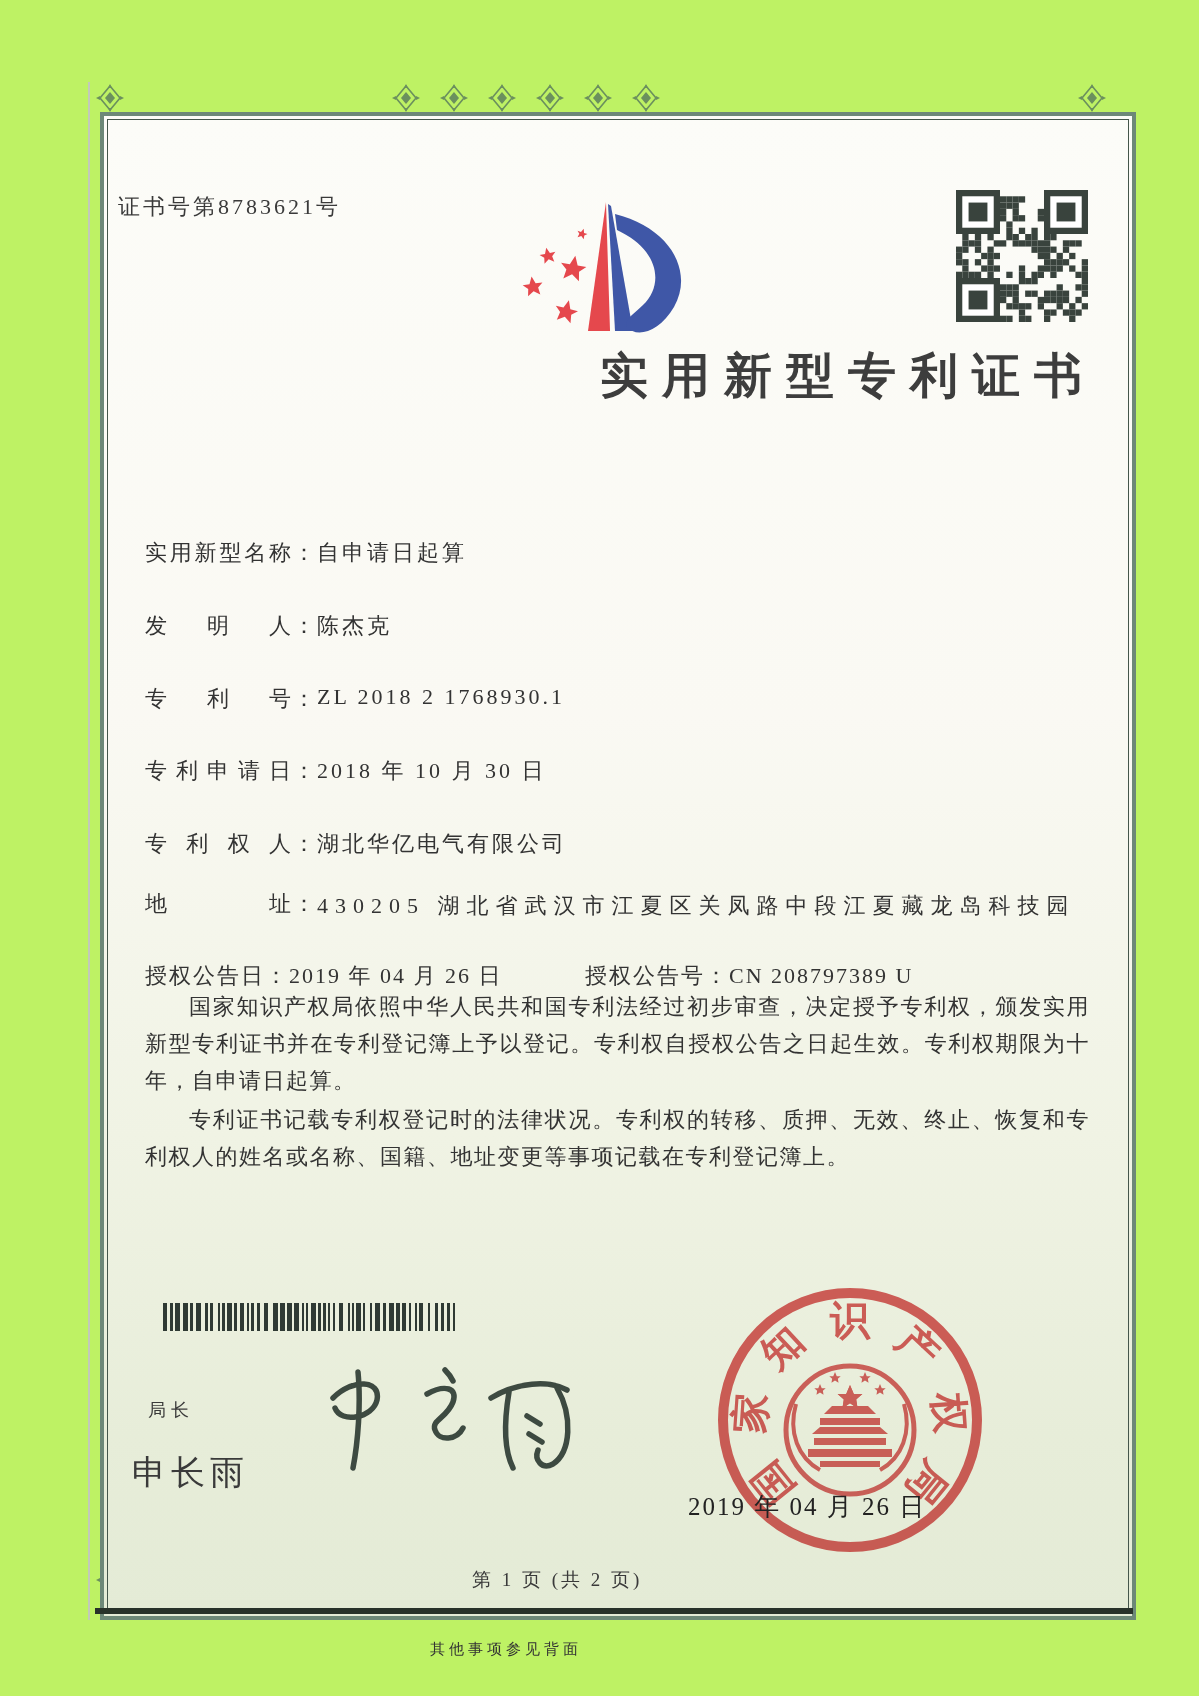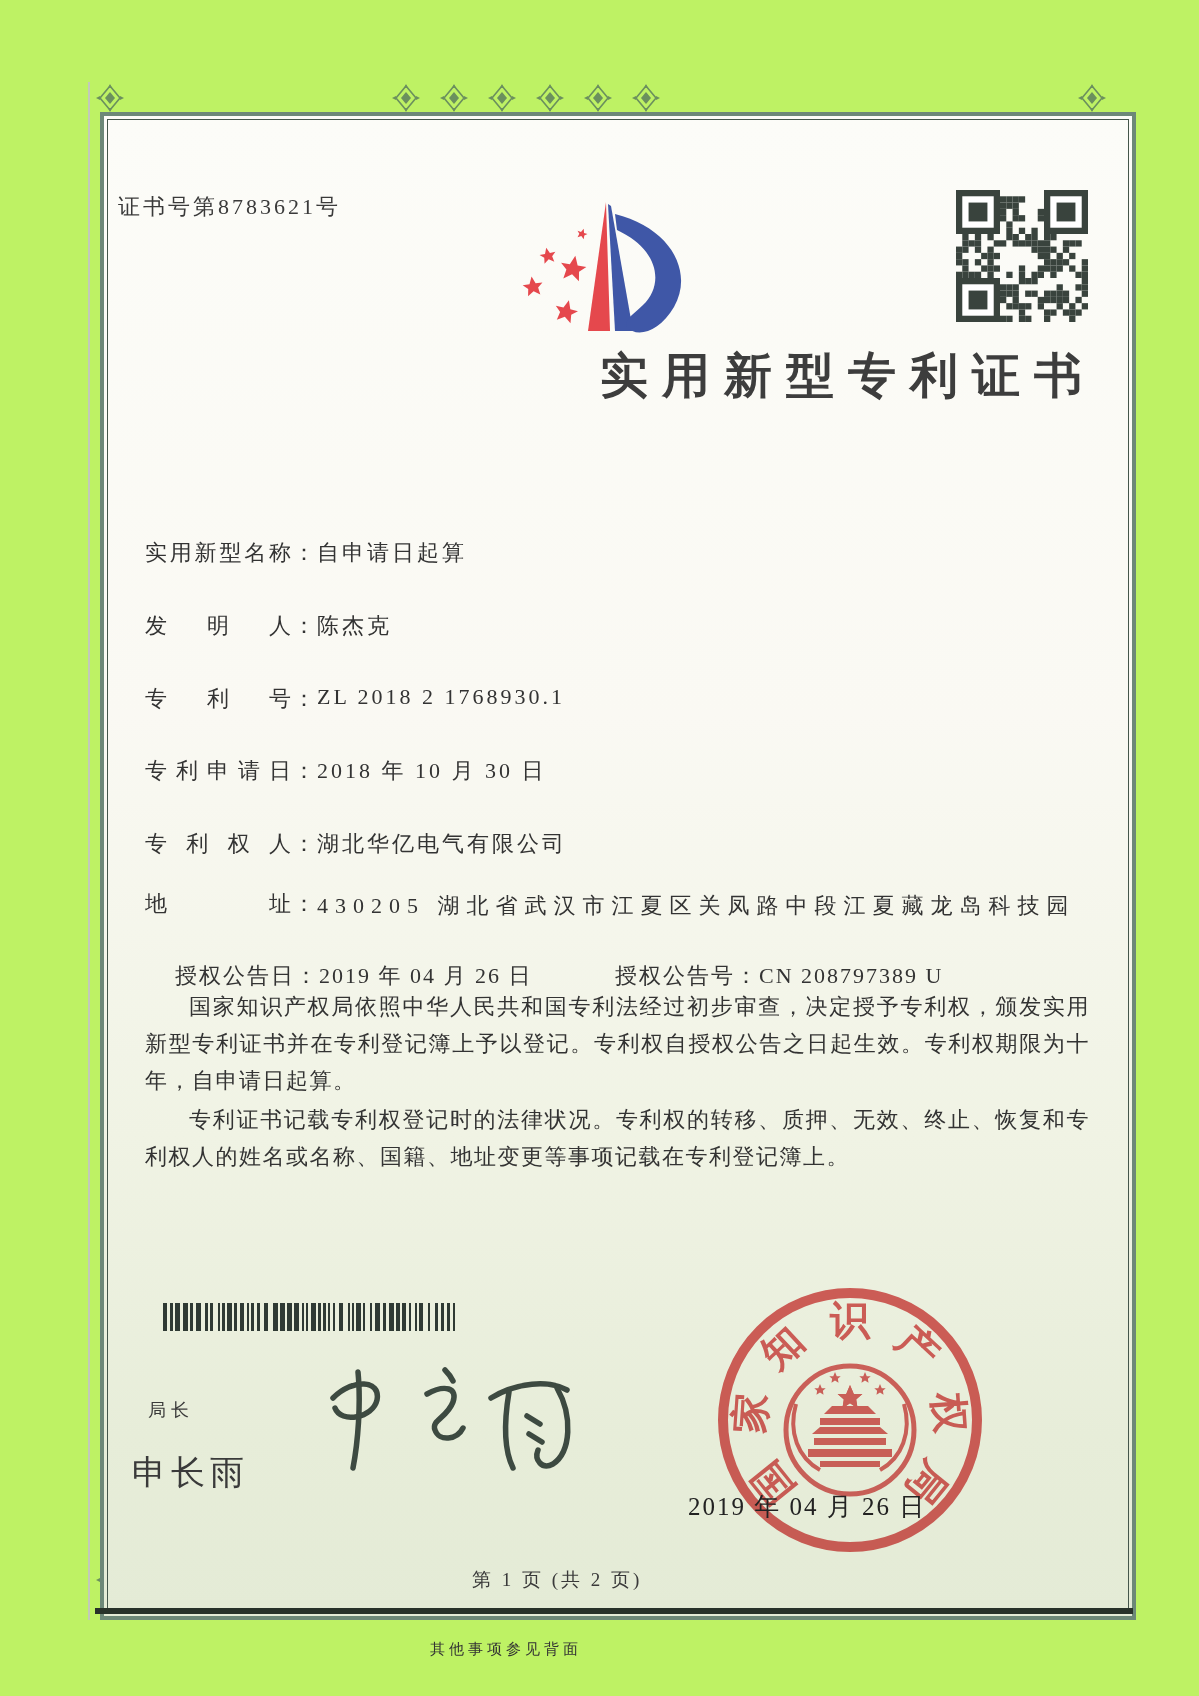--- a/index.html
+++ b/index.html
@@ -257,21 +257,21 @@
   <div class="abs row" id="row-appdate">
     <span class="flabel">专利申请日</span><span class="fcolon">：</span><span class="fvalue">2018 年 10 月 30 日</span>
   </div>
   <div class="abs row" id="row-patentee">
     <span class="flabel">专利权人</span><span class="fcolon">：</span><span class="fvalue">湖北华亿电气有限公司</span>
   </div>
   <div class="abs row" id="row-addr">
     <span class="flabel">地址</span><span class="fcolon">：</span><span class="fvalue addr-val">430205 湖北省武汉市江夏区关凤路中段江夏藏龙岛科技园</span>
   </div>
 
-  <div class="abs row" id="row-grant" style="width:960px;margin-left:30px;">
+  <div class="abs row" id="row-grant" style="width:960px;">
     <span>授权公告日</span><span>：</span><span>2019 年 04 月 26 日</span>
     <span id="grant-no-pair">
       <span>授权公告号</span><span>：</span><span>CN 208797389 U</span>
     </span>
   </div>
 
   <div class="abs para" id="para1">国家知识产权局依照中华人民共和国专利法经过初步审查，决定授予专利权，颁发实用新型专利证书并在专利登记簿上予以登记。专利权自授权公告之日起生效。专利权期限为十年，自申请日起算。</div>
   <div class="abs para" id="para2">专利证书记载专利权登记时的法律状况。专利权的转移、质押、无效、终止、恢复和专利权人的姓名或名称、国籍、地址变更等事项记载在专利登记簿上。</div>
 
   <svg class="abs" id="barcode" viewBox="0 0 298 28" preserveAspectRatio="none" xmlns="http://www.w3.org/2000/svg">

